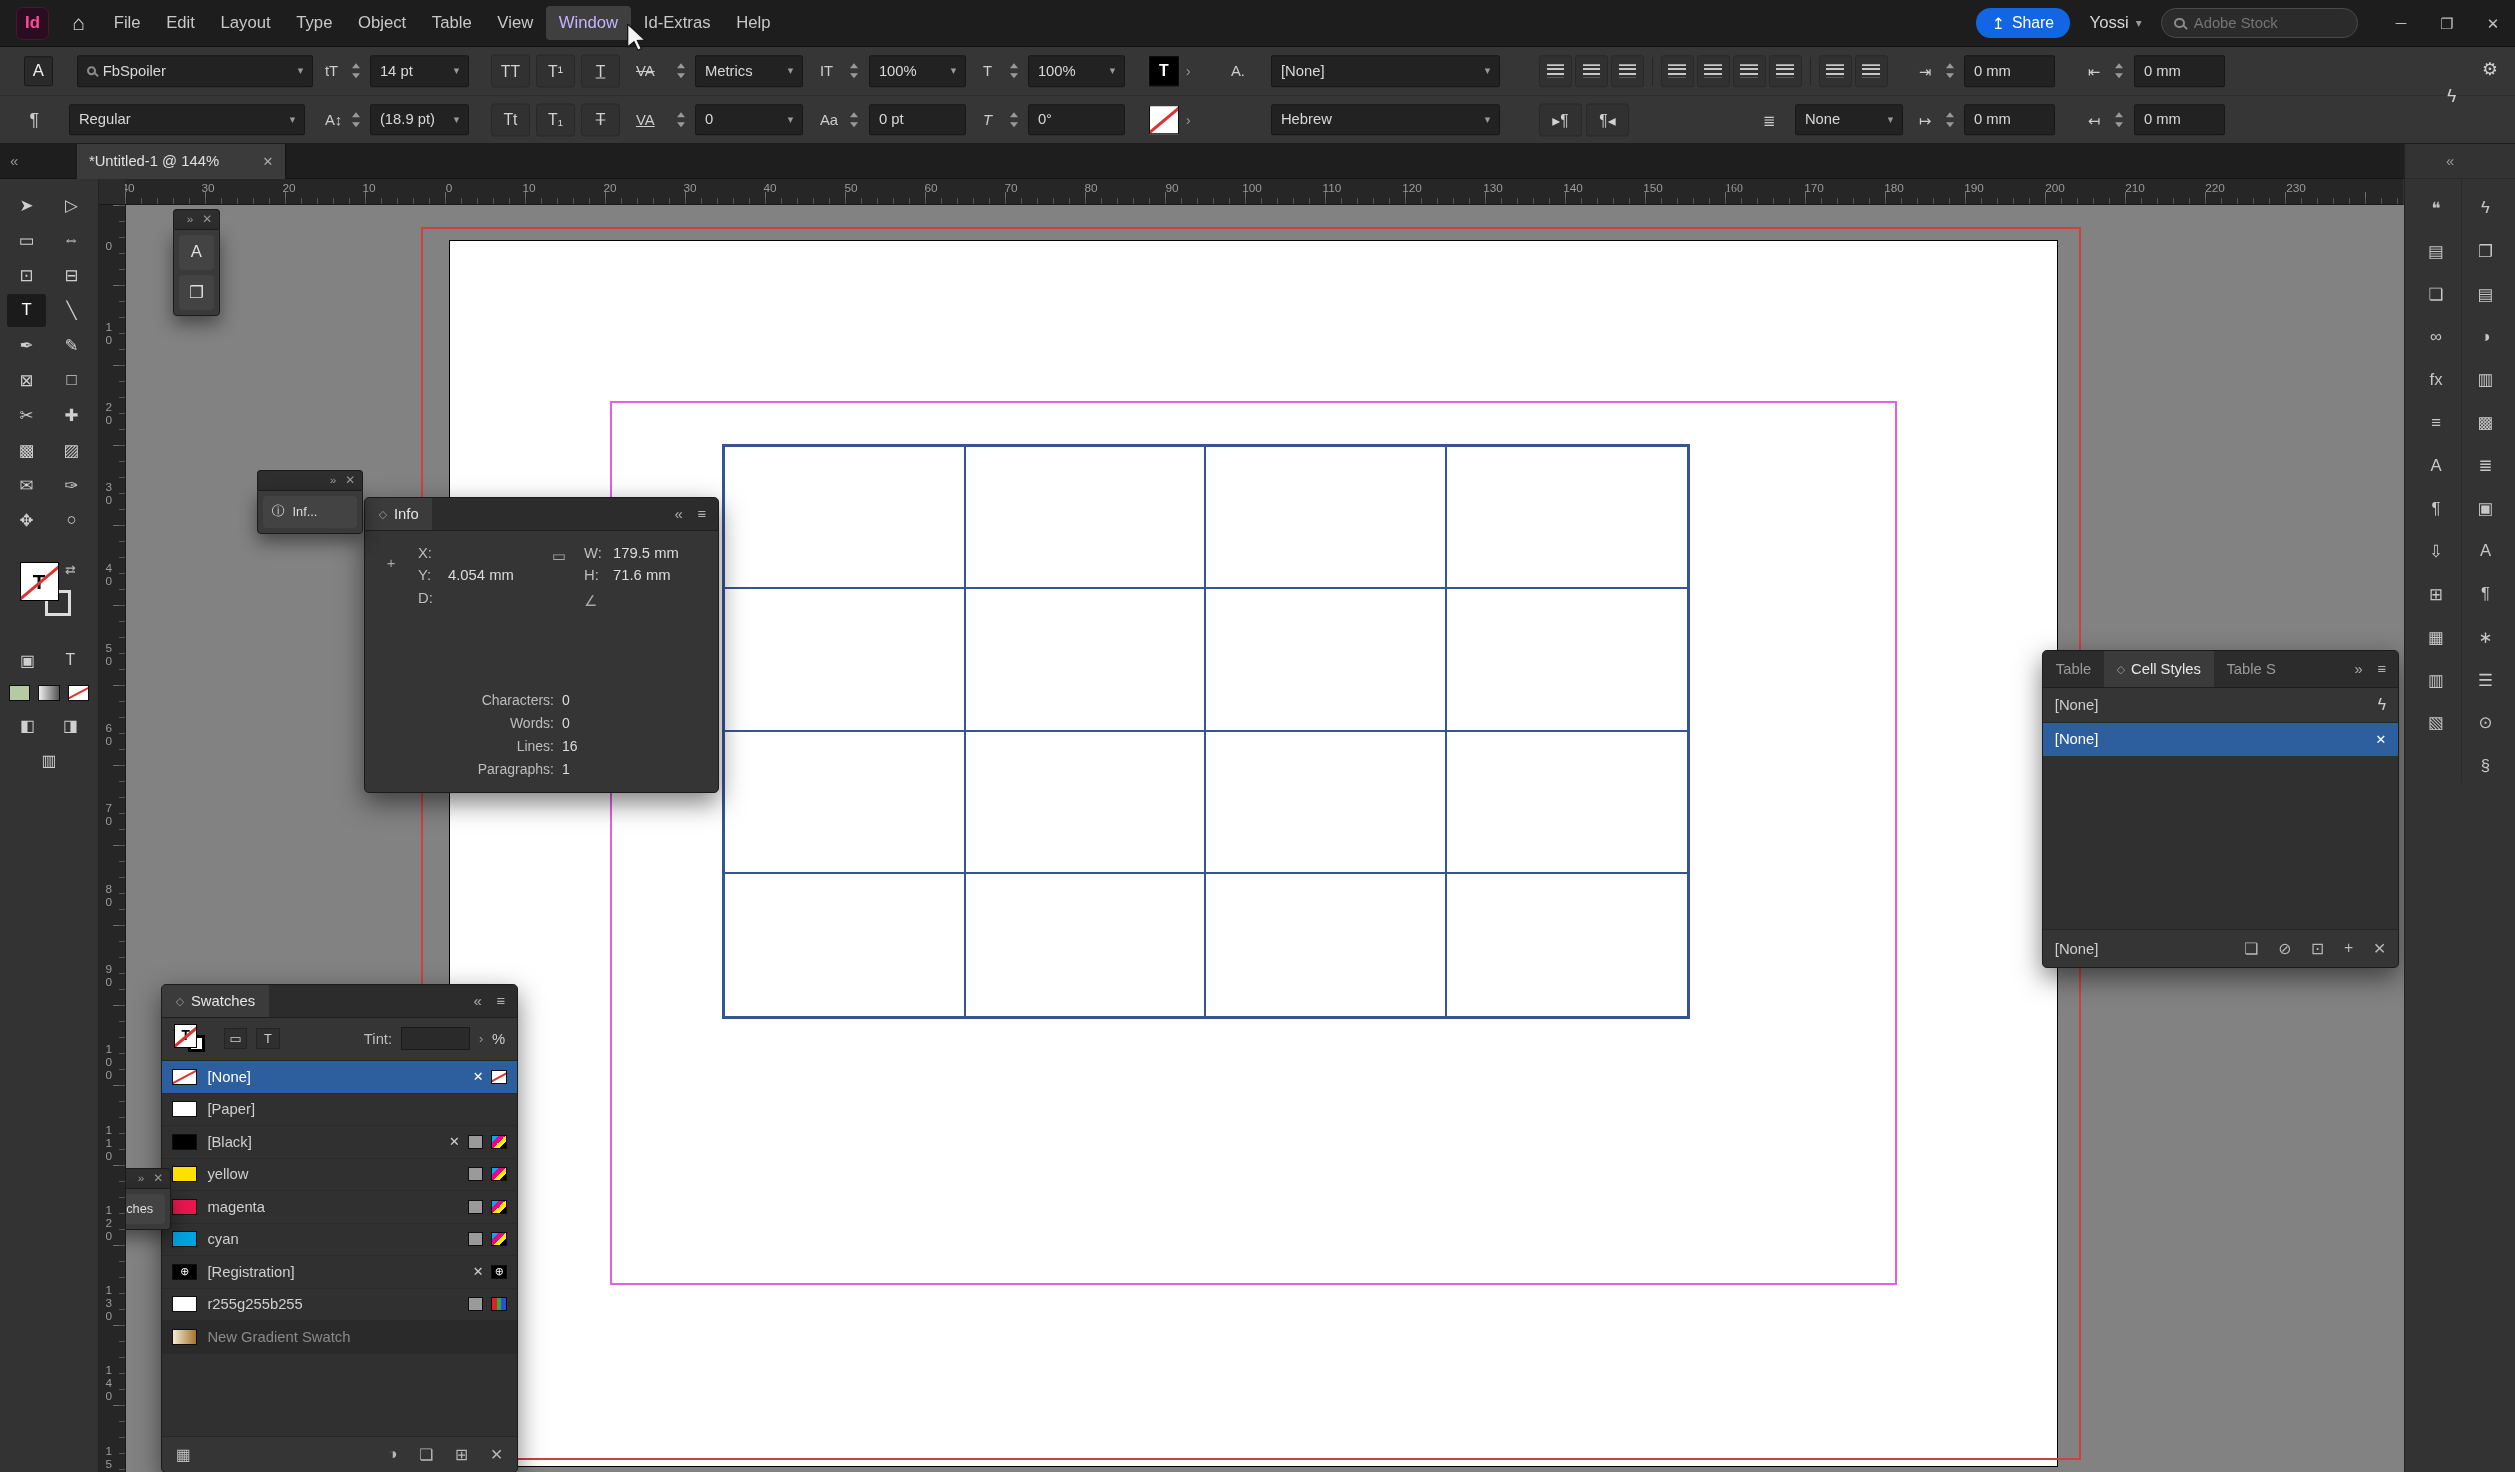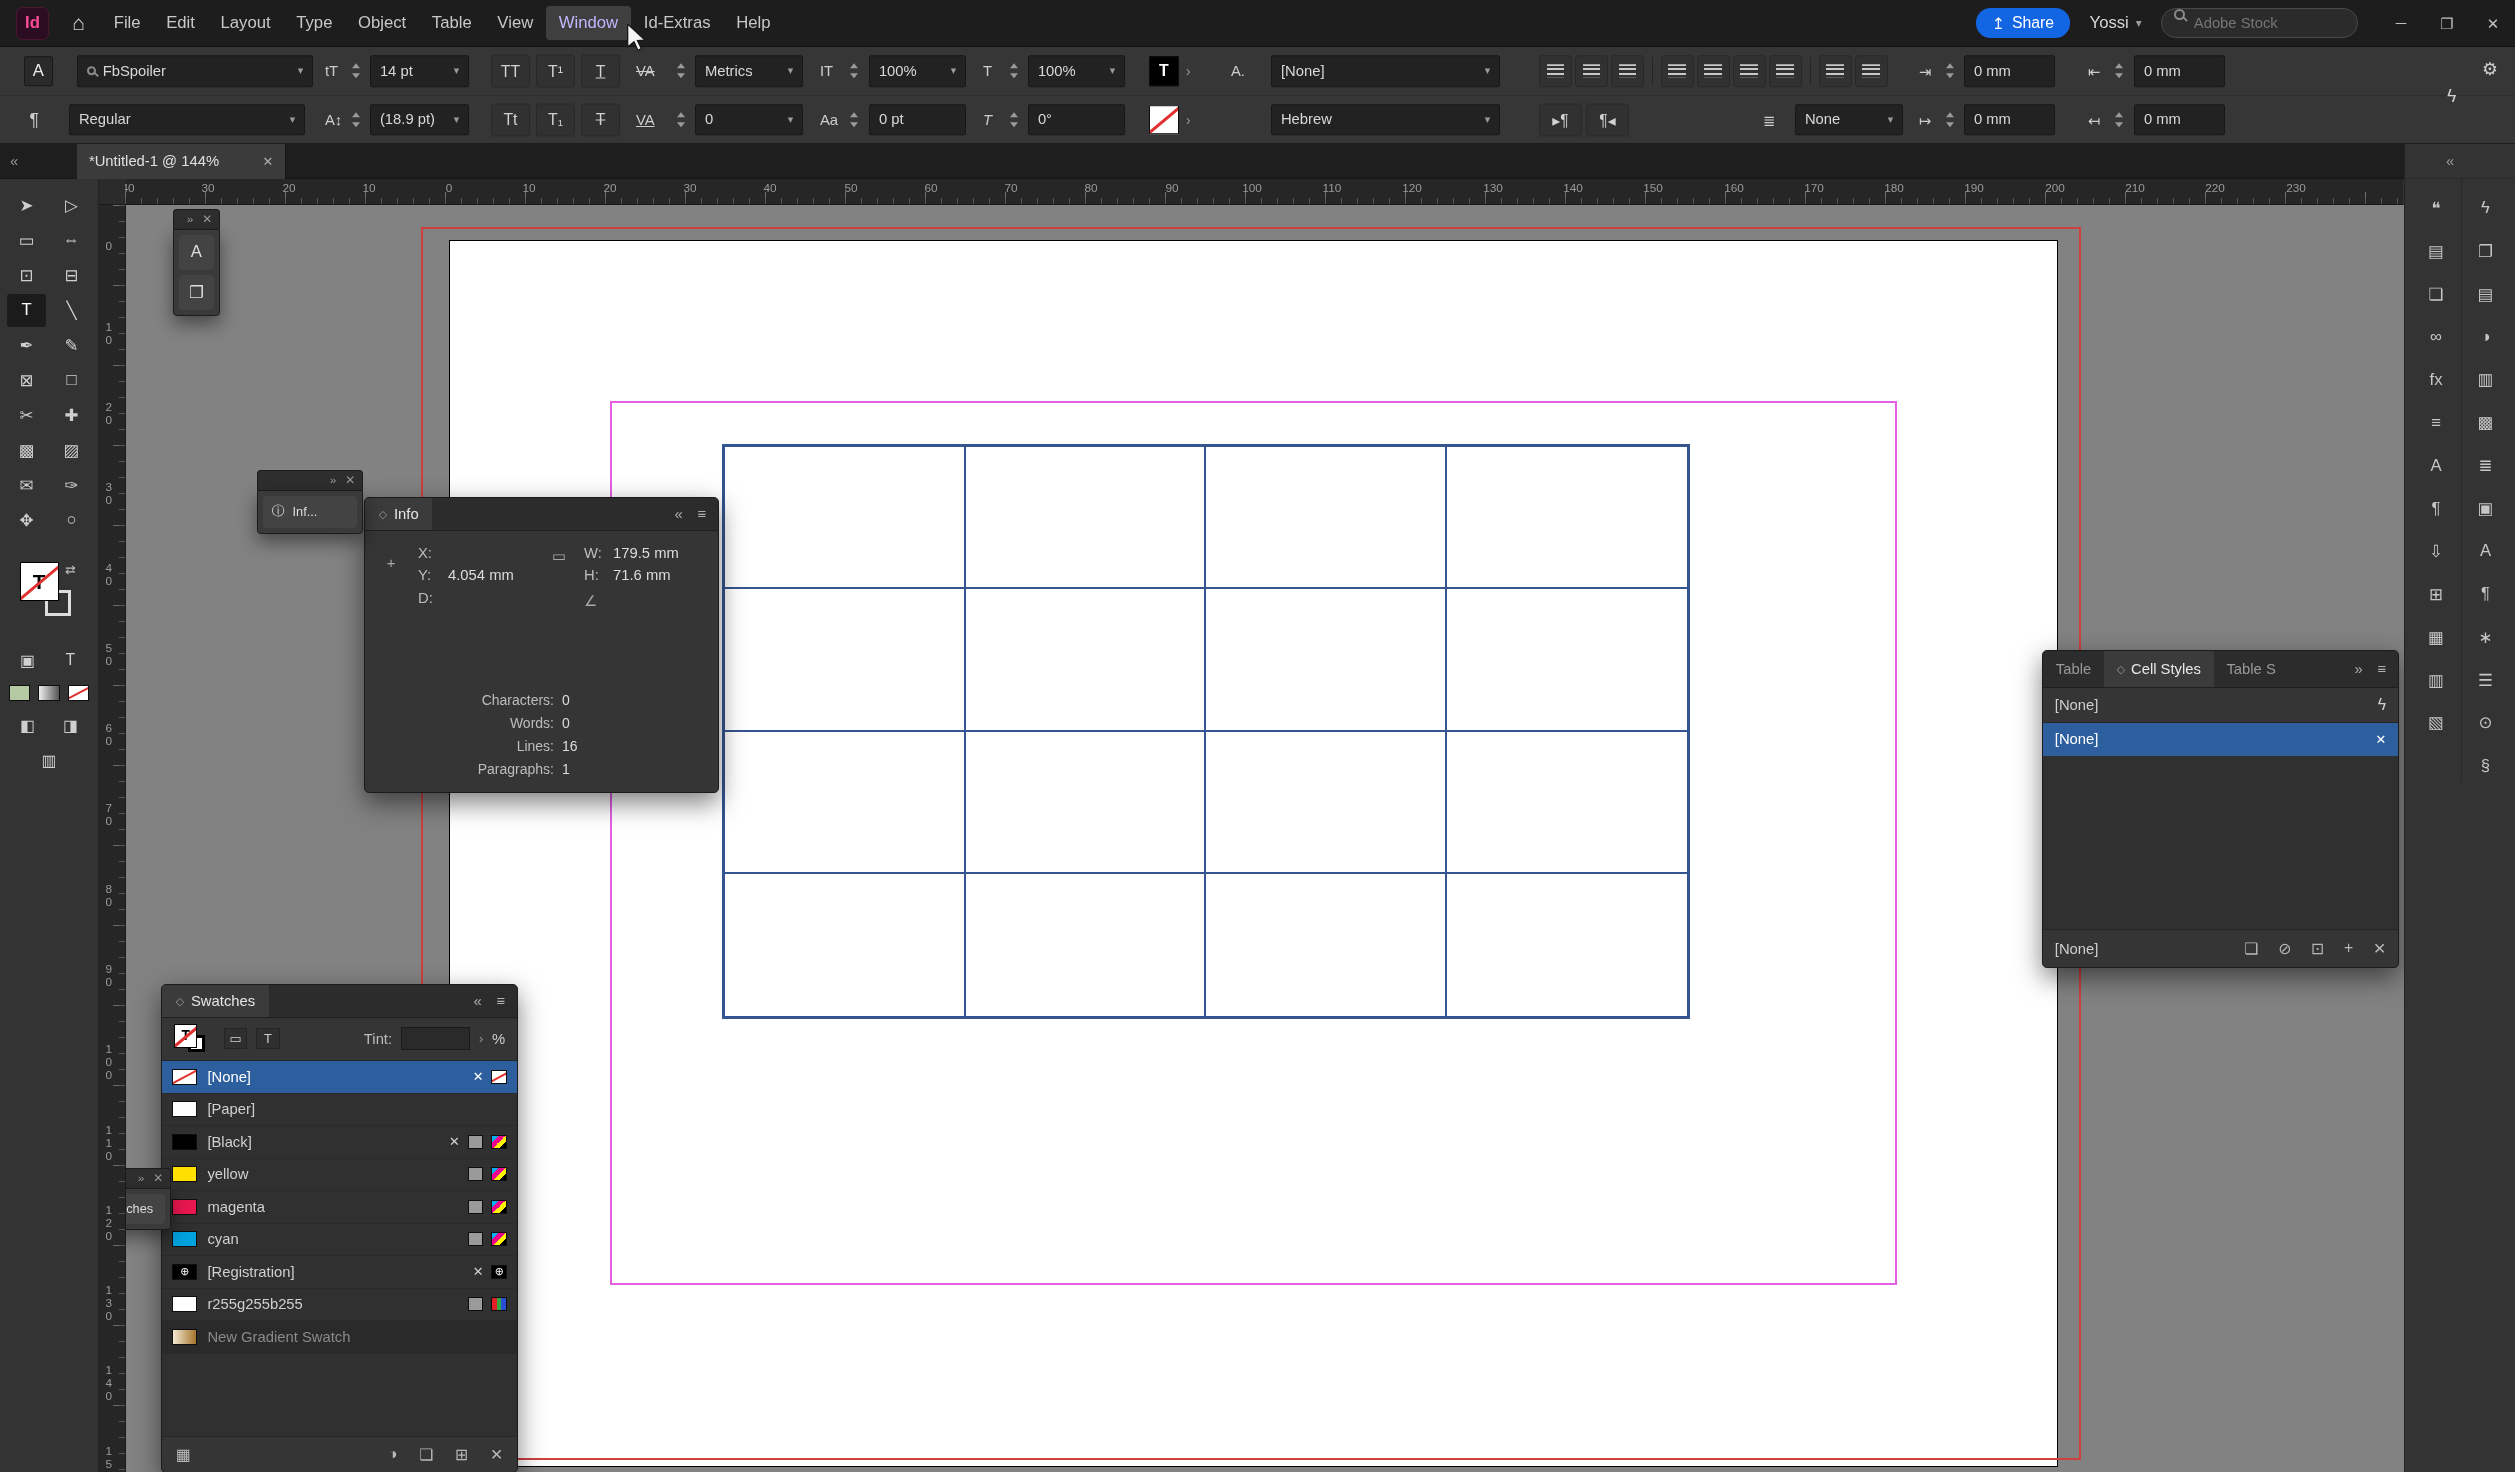--- a/index.html
+++ b/index.html
@@ -9,21 +9,21 @@
   .menubar{position:absolute;left:0;top:0;right:0;height:47px;background:#1d1d1d;display:flex;align-items:center;font-size:16.7px;z-index:60;border-bottom:1px solid #111}
   .logo{width:33px;height:33px;margin-left:16px;border-radius:6.9px;background:#2a0d20;border:1px solid #4a1830;color:#ff4c98;font-weight:bold;font-size:16.7px;display:flex;align-items:center;justify-content:center}
   .home{margin-left:23.6px;font-size:20.7px;color:#d0d0d0}
   .menu-items{display:flex;margin-left:15.8px}
   .menu-item{padding:6.9px 12.8px;border-radius:3.9px;white-space:nowrap}
   .menu-item.hovered{background:#3f3f3f;color:#c4b5fd}
   .mb-right{margin-left:auto;display:flex;align-items:center;gap:19.7px}
   .share-btn{background:#1265e3;color:#fff;border-radius:14.8px;height:29.6px;padding:0 15.8px;display:flex;gap:6.9px;align-items:center;font-size:15.8px}
   .user{display:flex;gap:6.9px;align-items:center;color:#d6d6d6}
   .chev{font-size:11.8px;color:#9a9a9a}
-  .stock-search{width:197px;height:29.6px;background:#2b2b2b;border:1px solid #4a4a4a;border-radius:14.8px;display:flex;padding:0 11.8px;gap:8.9px}
+  .stock-search{width:197px;height:29.6px;background:#2b2b2b;border:1px solid #4a4a4a;border-radius:14.8px;display:flex;align-items:center;padding:0 11.8px;gap:8.9px}
   .stock-search input{background:transparent;border:0;outline:0;color:#bbb;font-size:14.8px;width:100%;font-family:inherit}
   .lens{width:10.8px;height:10.8px;border:2px solid #8a8a8a;border-radius:50%;position:relative;flex:0 0 auto}
   .lens::after{content:"";position:absolute;width:5.9px;height:2px;background:#8a8a8a;transform:rotate(45deg);right:-4.9px;bottom:-2px}
   .lens.sm{width:8.9px;height:8.9px;margin-right:6.9px}
   .win-controls{display:flex;height:47px}
   .win-btn{width:46px;display:flex;align-items:center;justify-content:center;font-size:14.8px;color:#c0c0c0}
   
   .control-panel{position:absolute;top:47px;left:0;right:0;height:97px;background:#363636;border-bottom:1px solid #1d1d1d;z-index:55}
   .cp-row{position:absolute;left:0;right:0;height:48px}
   .cp-row.r1{top:0}.cp-row.r2{top:48px;border-top:1px solid #2e2e2e}
@@ -447,21 +447,21 @@
     <div class="hlabel" style="left: 806px;">60</div>
     <div class="hlabel" style="left: 886px;">70</div>
     <div class="hlabel" style="left: 966px;">80</div>
     <div class="hlabel" style="left: 1047px;">90</div>
     <div class="hlabel" style="left: 1127px;">100</div>
     <div class="hlabel" style="left: 1207px;">110</div>
     <div class="hlabel" style="left: 1287px;">120</div>
     <div class="hlabel" style="left: 1368px;">130</div>
     <div class="hlabel" style="left: 1448px;">140</div>
     <div class="hlabel" style="left: 1528px;">150</div>
-    <div class="hlabel" style="left: 1609px;">160</div>
+    <div class="hlabel" style="left: 1609px; font-family: Liberation Serif, serif;">160</div>
     <div class="hlabel" style="left: 1689px;">170</div>
     <div class="hlabel" style="left: 1769px;">180</div>
     <div class="hlabel" style="left: 1849px;">190</div>
     <div class="hlabel" style="left: 1930px;">200</div>
     <div class="hlabel" style="left: 2010px;">210</div>
     <div class="hlabel" style="left: 2090px;">220</div>
     <div class="hlabel" style="left: 2171px;">230</div>
   </div>
 <div class="vruler">
     <div class="vlabel" style="top: 35px;">

